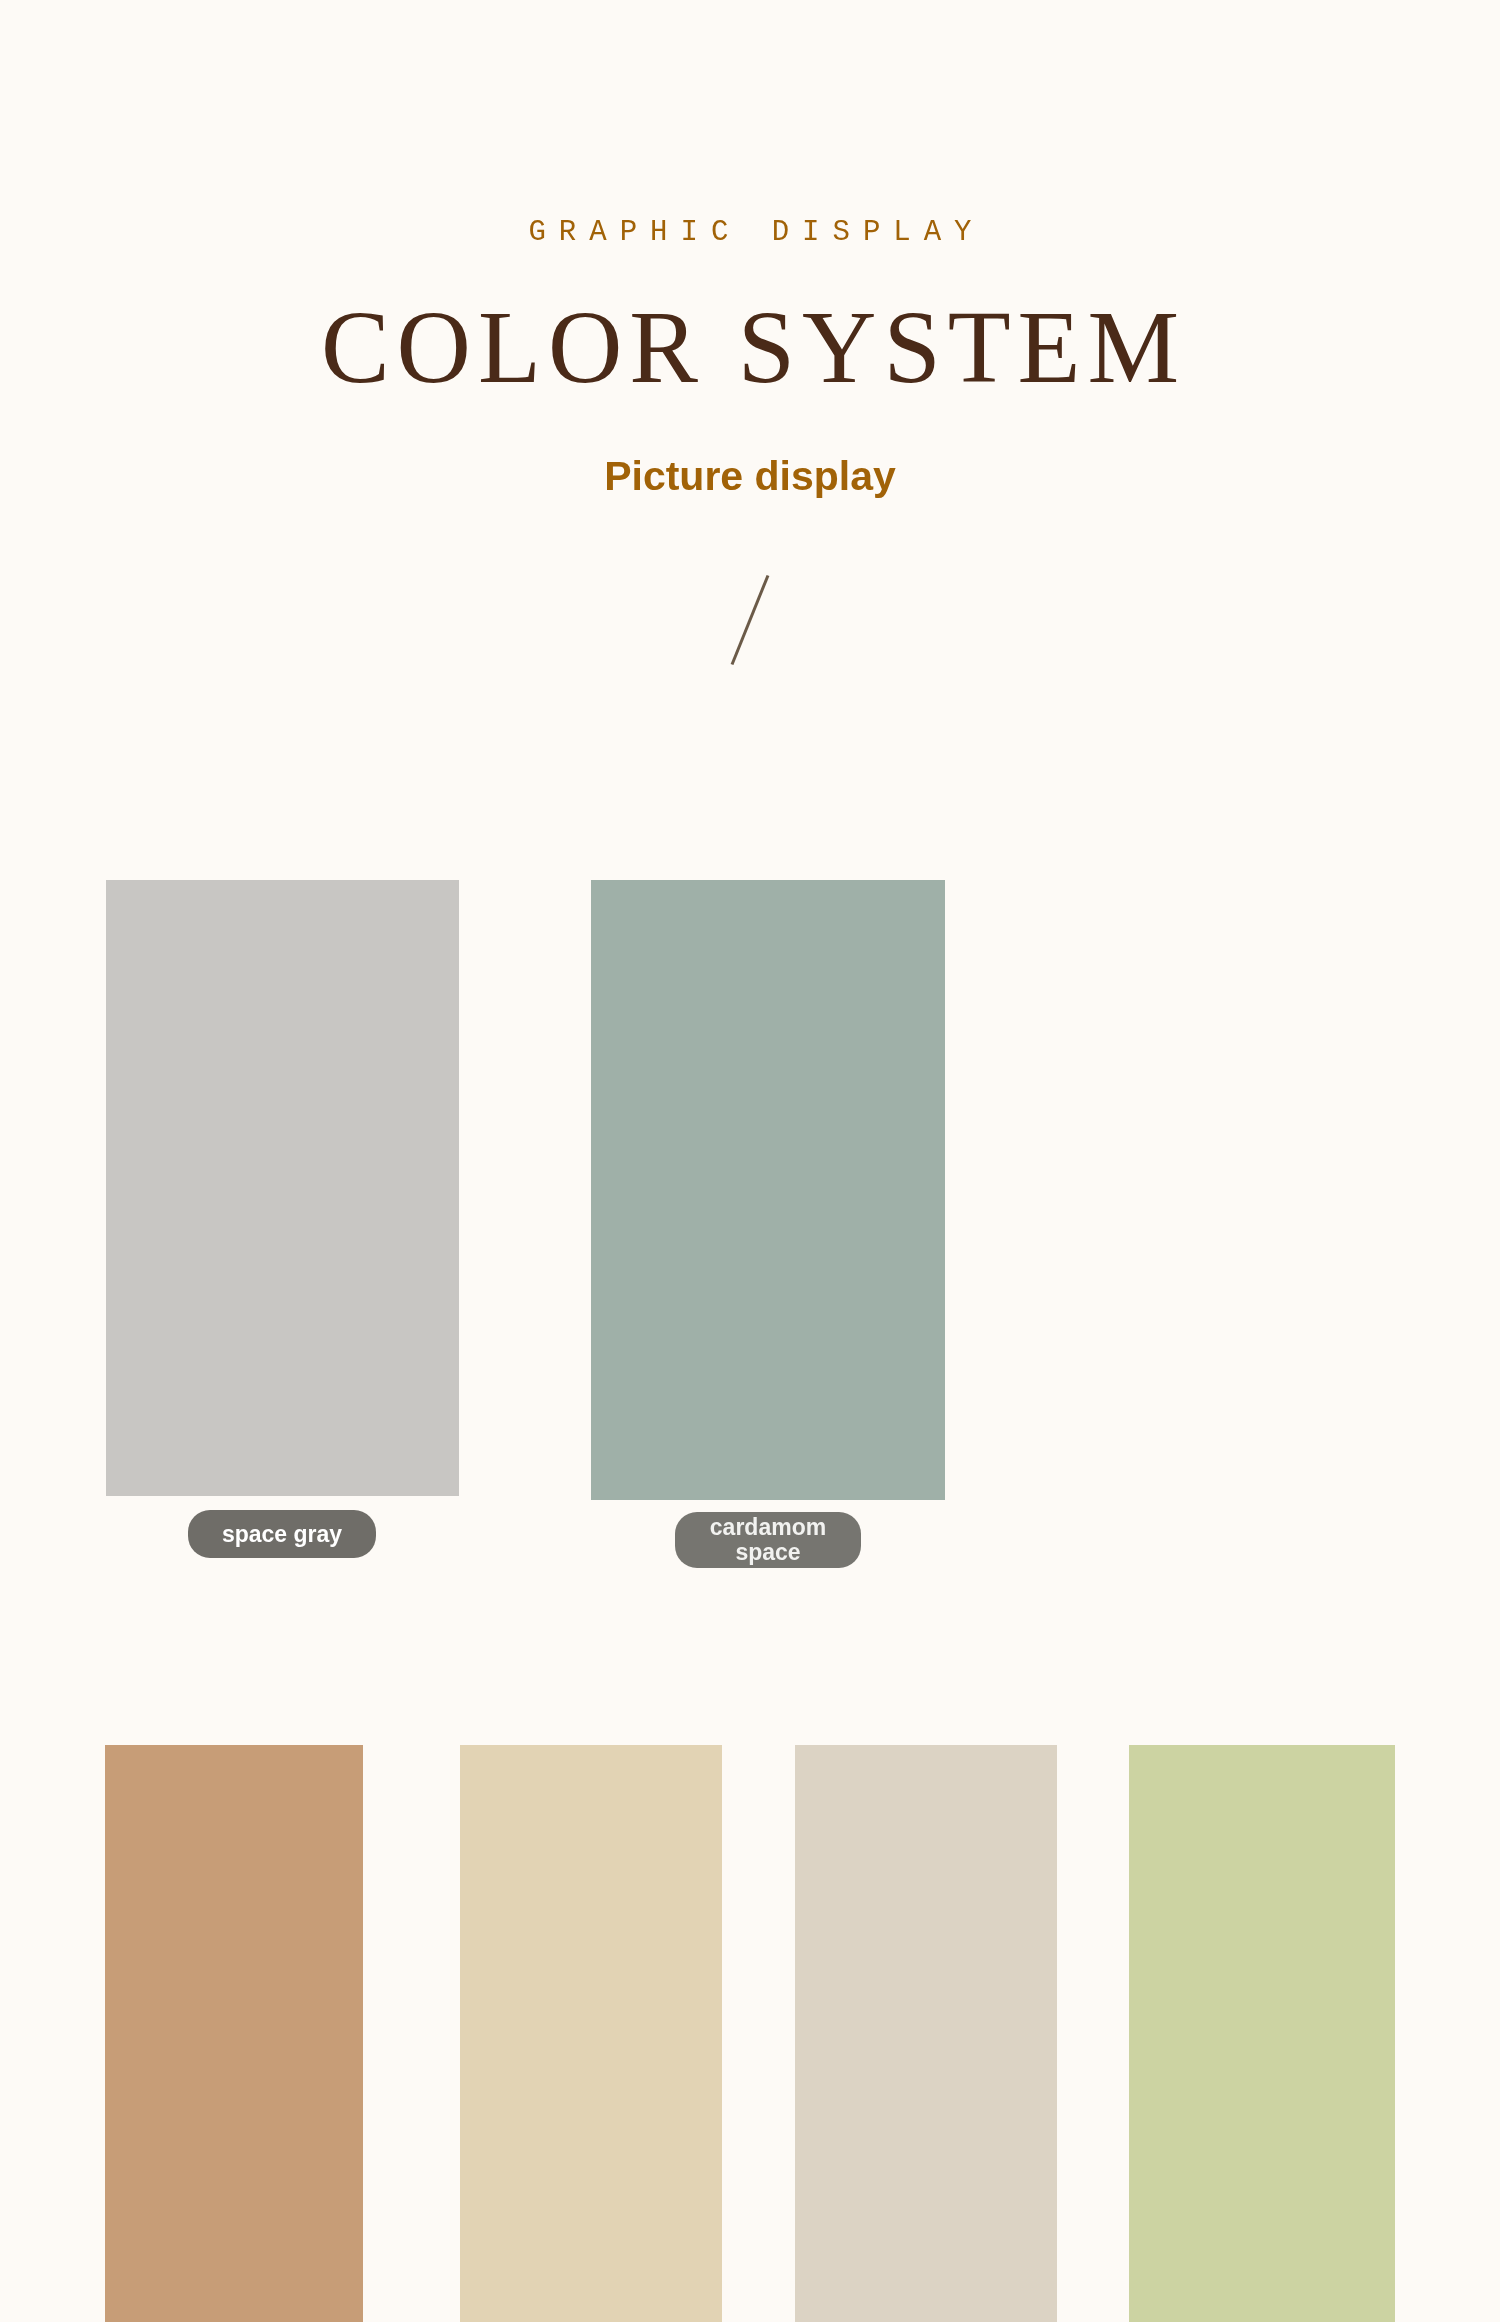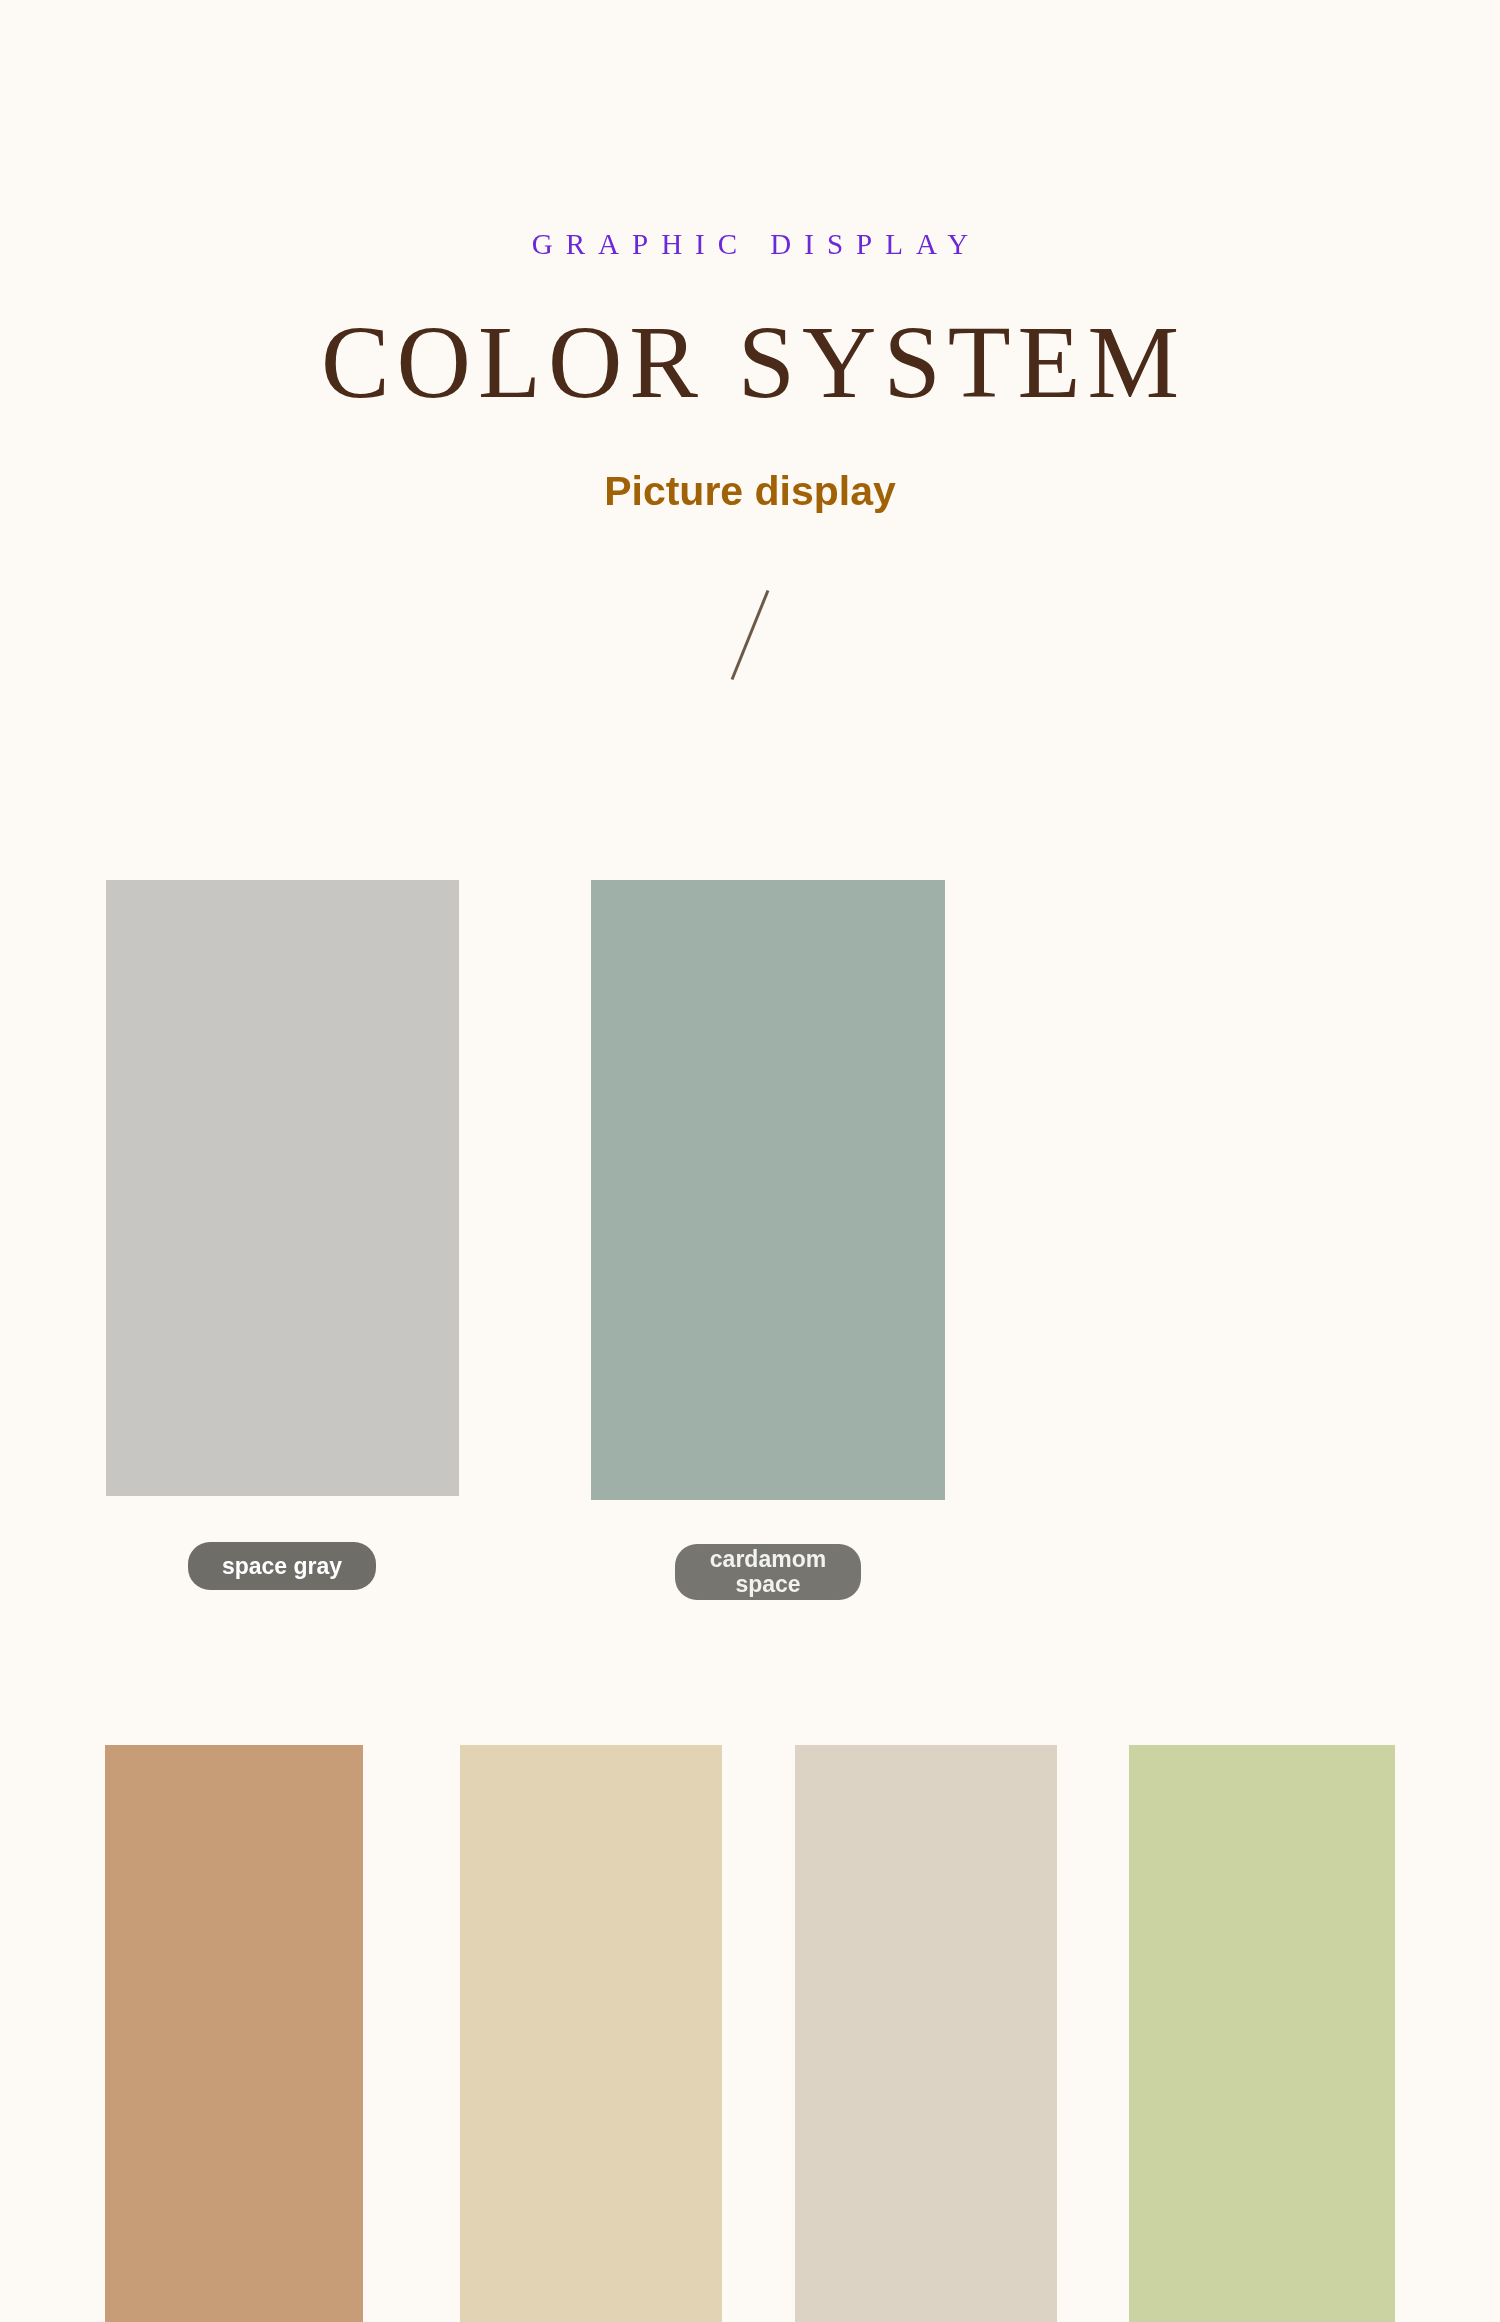--- a/index.html
+++ b/index.html
@@ -16,27 +16,27 @@
   }
 
   
   .header {
     width: 100%;
     text-align: center;
     padding-top: 218px;
     box-sizing: border-box;
   }
   .eyebrow {
-    font-family: Liberation Serif, serif;
+    font-family: Liberation Mono, monospace;
     font-size: 29px;
     letter-spacing: 13px;
-    color: #6d28d9;
+    color: #a16207;
     text-indent: 13px;
     line-height: 1;
-    margin: 12px;
+    margin: 0;
   }
   .main-title {
     font-family: "Liberation Serif", serif;
     font-size: 103px;
     letter-spacing: 7px;
     color: #4a2a18;
     line-height: 1;
     margin: 9px;
     padding-top: 40px;
     text-indent: 7px;
@@ -93,21 +93,20 @@
   .label {
     position: absolute;
     box-sizing: border-box;
     text-align: center;
     font-family: "Liberation Sans", sans-serif;
     font-weight: bold;
     line-height: 1.08;
     display: flex;
     align-items: center;
     justify-content: center;
-    margin-top: 32px;
   }
   .label.pill {
     background: #6f6d68;
     color: #ffffff;
     border-radius: 22px;
     font-size: 23px;
     padding: 8px 14px;
   }
   .label.plain {
     background: #faf7f1;

